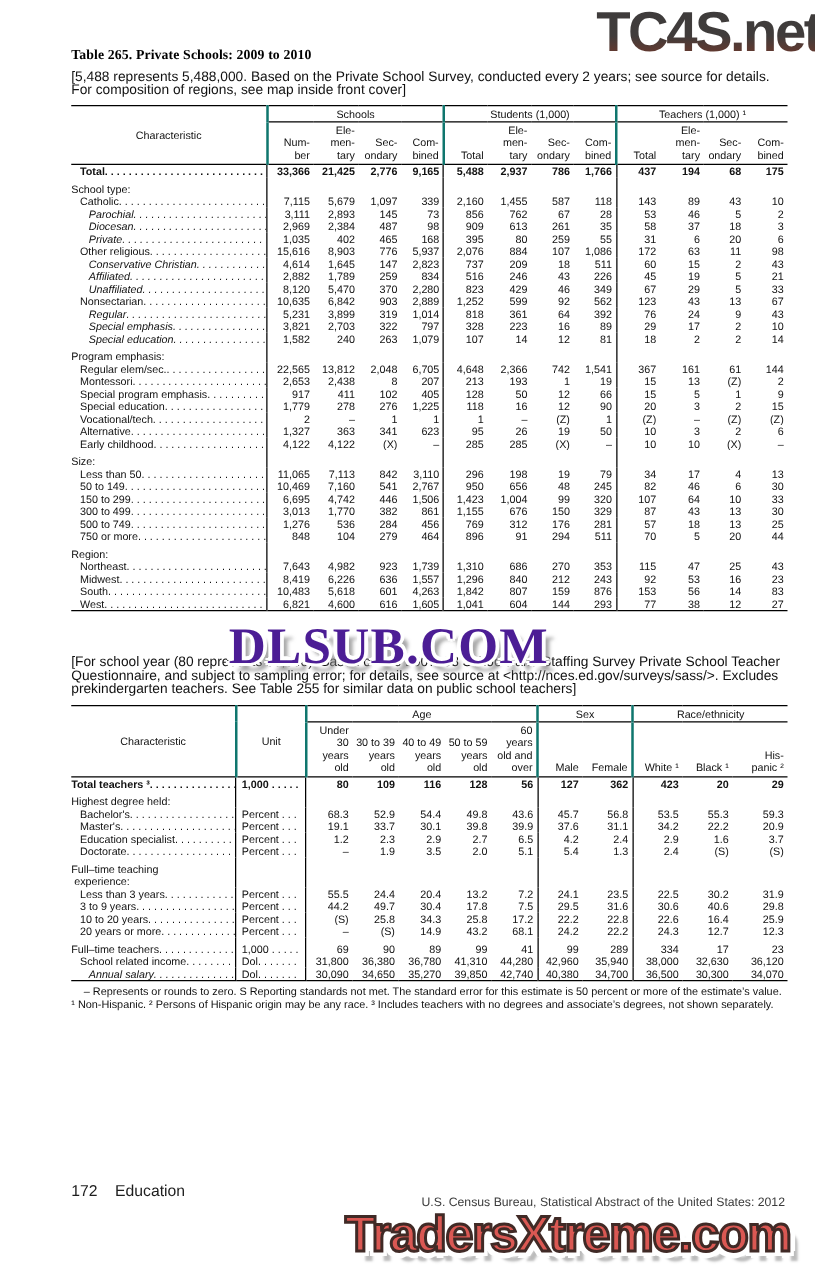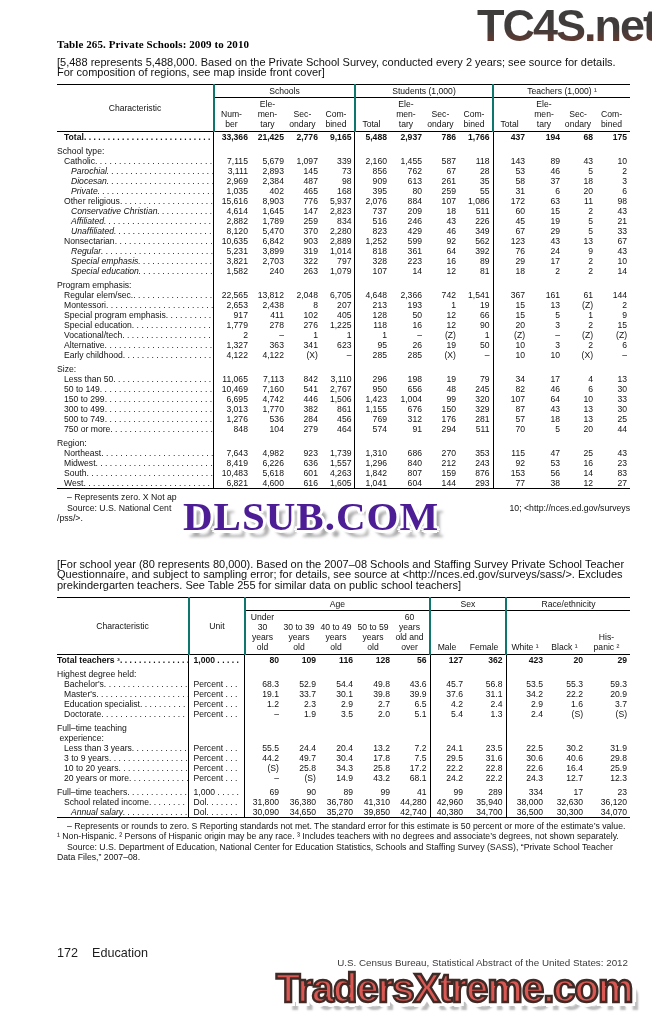--- a/index.html
+++ b/index.html
@@ -11,21 +11,21 @@
     margin:0 0 4px 0;color:#000;white-space:pre-line;letter-spacing:.1px;}
   #sec265{margin-top:37px;}
   #sec266{margin-top:36px;}
   .note{font-size:11px;line-height:10.4px;margin:0 0 7px 0;color:#111;}
 
   table{border-collapse:collapse;width:100%;table-layout:fixed;border-top:1px solid #000;border-bottom:1.5px solid #000;}
   th,td{padding:0;font-size:8.6px;line-height:10px;font-weight:normal;color:#111;}
   thead th{vertical-align:bottom;}
   th.grp{text-align:center;border-bottom:1px solid #000;padding:1px 0 1px 0;}
   th.sub{text-align:right;white-space:pre-line;padding:1px 3px 2px 0;}
-  thead tr.subrow th{border-bottom:1.5px solid #000;text-align:center;}
+  thead tr.subrow th{border-bottom:1.5px solid #000;}
   th.charh{text-align:center;vertical-align:middle;border-bottom:1.5px solid #000;}
   th.unith{text-align:center;vertical-align:middle;border-bottom:1.5px solid #000;}
   .b-l{border-left:2px solid #0f766e;}
 
   td.num{text-align:right;padding-right:3px;overflow:hidden;white-space:nowrap;}
   td.lbl{overflow:hidden;}
   td.unit{padding-left:4px;white-space:nowrap;overflow:hidden;}
   .lf{display:flex;align-items:baseline;overflow:hidden;}
   .lf .txt{white-space:pre-line;}
   .lf .dots{flex:1;overflow:hidden;white-space:nowrap;}
@@ -690,21 +690,21 @@
               <td class="lbl">
                 <div class="lf i1">
                   <span class="txt">750 or more</span>
                   <span class="dots"></span>
                 </div>
               </td>
               <td class="num">848</td>
               <td class="num">104</td>
               <td class="num">279</td>
               <td class="num">464</td>
-              <td class="num">574</td>
+              <td class="num">896</td>
               <td class="num">91</td>
               <td class="num">294</td>
               <td class="num">511</td>
               <td class="num">70</td>
               <td class="num">5</td>
               <td class="num">20</td>
               <td class="num">44</td>
             </tr>
             <tr class="gap sec">
               <td class="lbl">
@@ -801,28 +801,20 @@
               <td class="num">144</td>
               <td class="num">293</td>
               <td class="num">77</td>
               <td class="num">38</td>
               <td class="num">12</td>
               <td class="num">27</td>
             </tr>
           </tbody>
       </table>
 
-      <div class="fn">
-        <div class="ind">– Represents zero. X Not ap</div>
-        <div class="fn-split">
-          <span class="fl">Source: U.S. National Cent</span>
-          <span>10; &lt;http://nces.ed.gov/surveys</span>
-        </div>
-        <div>/pss/&gt;.</div>
-      </div>
     </section>
 
     <section id="sec266">
       <p class="note">[For school year (80 represents 80,000). Based on the 2007–08 Schools and Staffing Survey Private School Teacher Questionnaire, and subject to sampling error; for details, see source at &lt;http://nces.ed.gov/surveys/sass/&gt;. Excludes prekindergarten teachers. See Table 255 for similar data on public school teachers]</p>
 
       <table id="t266">
         <colgroup>
           <col>
             <col style="width:56px">
           <col style="width:37px">
@@ -1134,21 +1126,20 @@
               <td class="num">34,700</td>
               <td class="num">36,500</td>
               <td class="num">30,300</td>
               <td class="num">34,070</td>
             </tr>
           </tbody>
       </table>
 
       <div class="fn">
         <div class="ind">– Represents or rounds to zero. S Reporting standards not met. The standard error for this estimate is 50 percent or more of the estimate’s value. ¹ Non-Hispanic. ² Persons of Hispanic origin may be any race. ³ Includes teachers with no degrees and associate’s degrees, not shown separately.</div>
-        <div class="ind">Source: U.S. Department of Education, National Center for Education Statistics, Schools and Staffing Survey (SASS), “Private School Teacher Data Files,” 2007–08.</div>
       </div>
     </section>
   </div>
 
   <div class="footer-left">
     <span class="pg">172</span><span>Education</span>
   </div>
   <div class="footer-right">U.S. Census Bureau, Statistical Abstract of the United States: 2012</div>
 </div>
 

